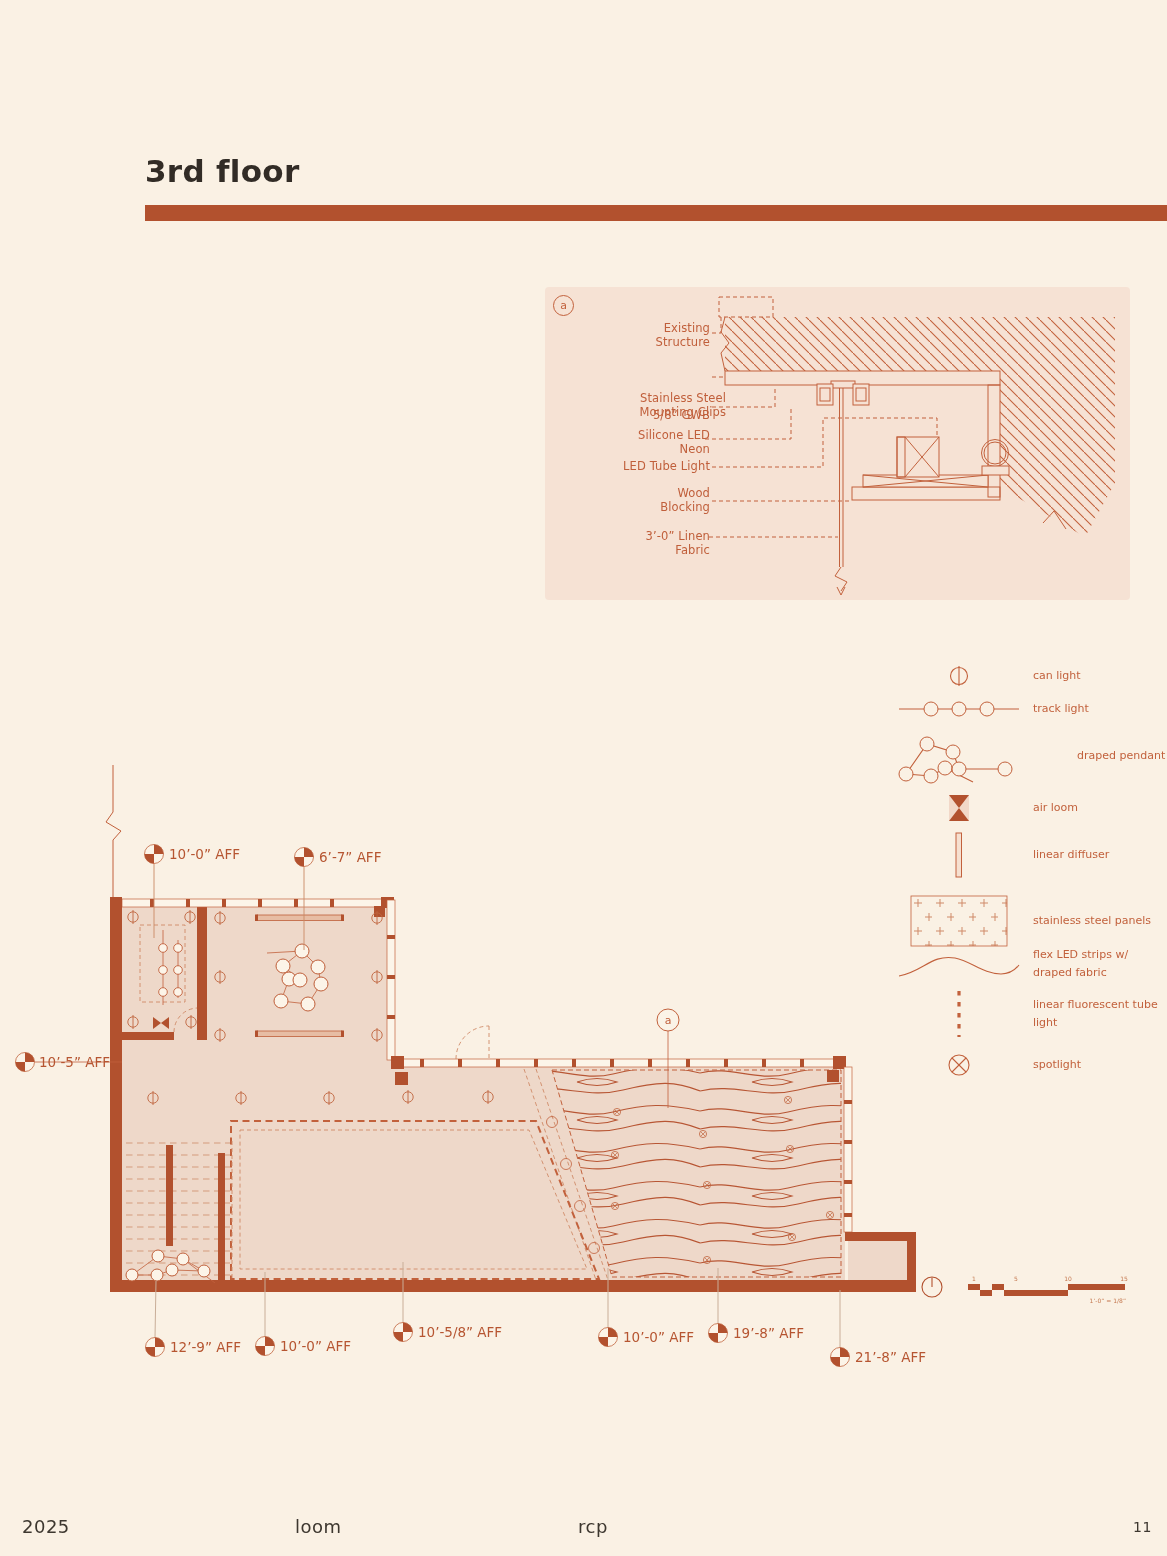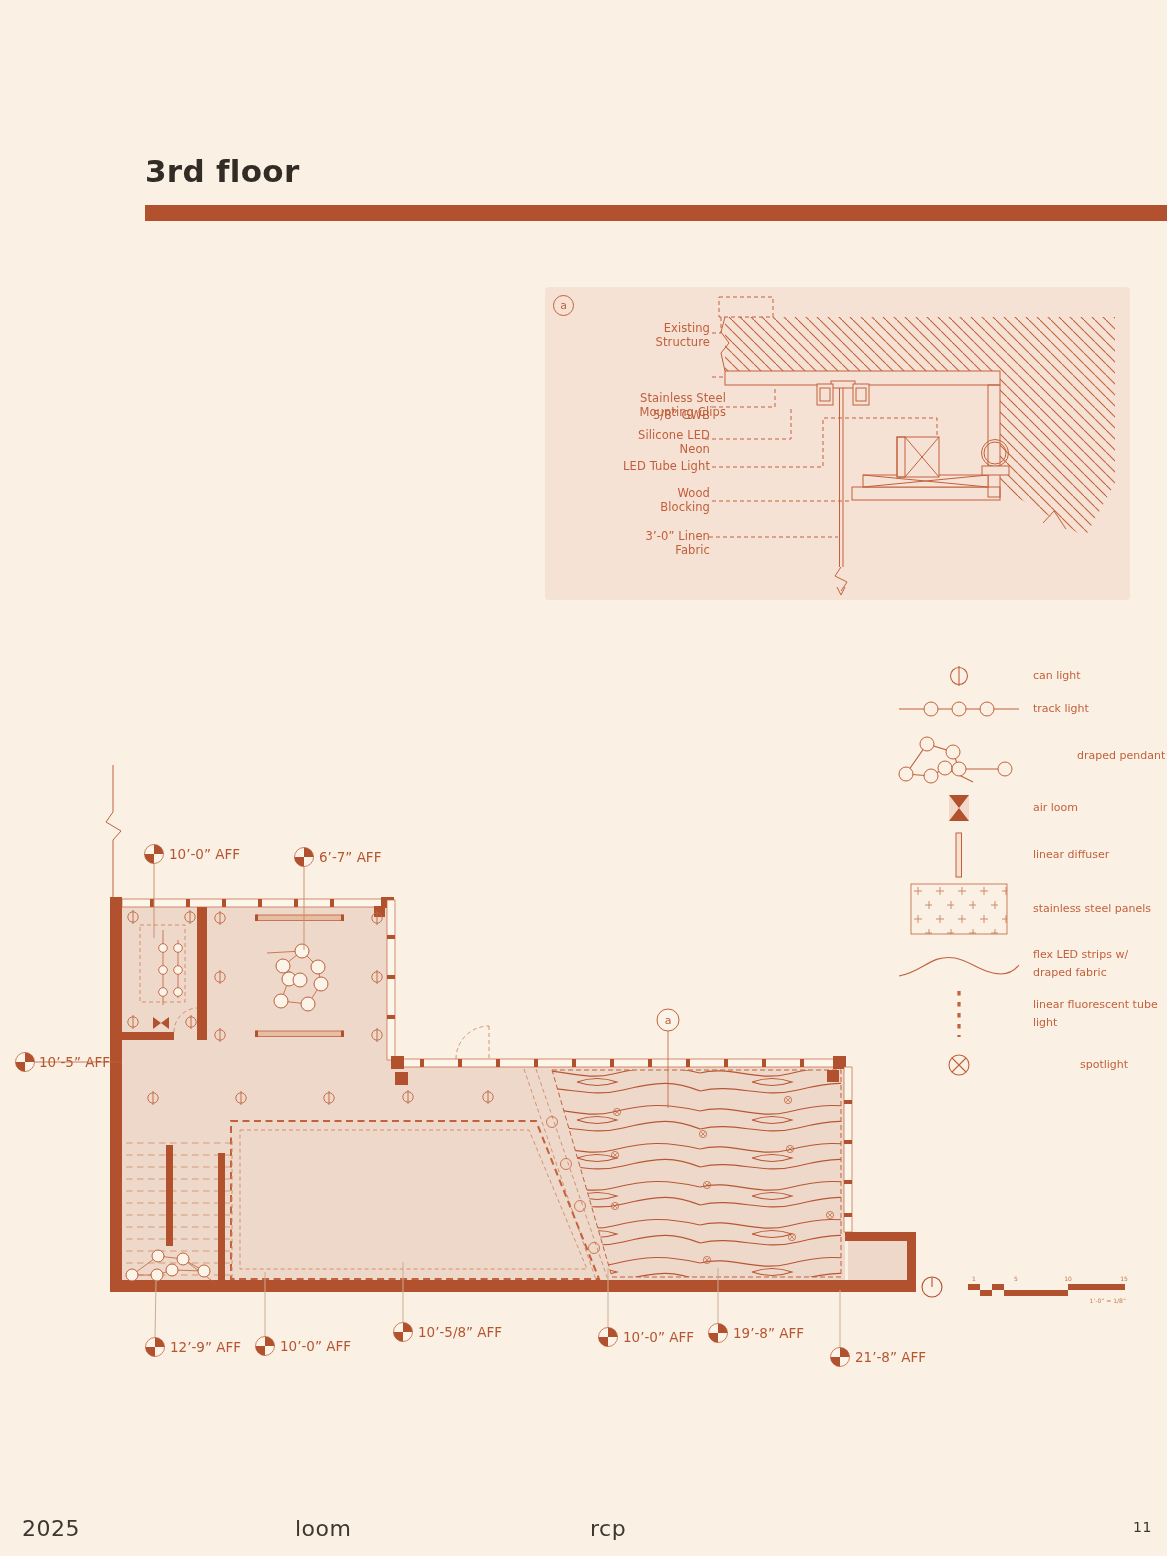--- a/index.html
+++ b/index.html
@@ -53,21 +53,21 @@
   svg .leader2{stroke:#c98a64;stroke-width:.9;}
   svg .tlc{fill:#fcf4e8;stroke:#bf5f3a;stroke-width:.9;}
   svg text.aff{font-size:13.5px;fill:#b65531;}
   svg text.tick{font-size:6px;fill:#c57a52;}
   svg text.callout-a{font-size:11px;fill:#c05f3b;}
   
   .detail-svg .dl{stroke:#c2613c;stroke-dasharray:4 3;stroke-width:1;fill:none;}
   .detail-svg .s{stroke:#c2613c;stroke-width:1;fill:#f6e2d4;}
   .detail-svg .sn{stroke:#c2613c;stroke-width:1;fill:none;}
   
-  .footer span{position:absolute;color:#3d372f;font-size:22px;letter-spacing:.5px;}
+  .footer span{position:absolute;color:#3d372f;font-size:18px;letter-spacing:.5px;}
 </style>
 </head>
 <body>
 
 <h1 class="page-title">3rd floor</h1>
 <div class="title-bar"></div>
 
 <section class="detail-panel">
   <svg class="detail-svg" viewBox="0 0 585 313">
     <defs>
@@ -196,21 +196,21 @@
     <div class="legend-label">air loom</div>
   </div>
   <div class="legend-row" style="top:172px;height:50px;">
     <div class="legend-sym">
       <svg width="12" height="48" viewBox="0 0 12 48">
           <rect x="3" y="2" width="5.5" height="44" fill="#f6e0d0" stroke="#c2613c" stroke-width="1"></rect>
         </svg>
     </div>
     <div class="legend-label">linear diffuser</div>
   </div>
-  <div class="legend-row" style="top:224px;height:54px;align-items:center;">
+  <div class="legend-row" style="top:236px;height:54px;align-items:center;">
     <div class="legend-sym">
       <svg width="98" height="52" viewBox="0 0 98 52">
         <defs>
             <pattern id="lp" width="22" height="28" patternUnits="userSpaceOnUse">
               <path d="M4,8 h8 M8,4 v8 M15,22 h8 M19,18 v8" stroke="#cf8a68" stroke-width="1" fill="none"></path>
             </pattern>
           </defs>
         <rect x="1" y="1" width="96" height="50" fill="url(#lp)" stroke="#c2613c" stroke-width=".8"></rect>
       </svg>
     </div>
@@ -225,21 +225,21 @@
     <div class="legend-label">flex LED strips w/ draped fabric</div>
   </div>
   <div class="legend-row" style="top:330px;height:52px;">
     <div class="legend-sym">
       <svg width="12" height="54" viewBox="0 0 12 54">
           <line x1="6" y1="4" x2="6" y2="50" stroke="#c2613c" stroke-width="3.2" stroke-dasharray="4.5 6.5"></line>
         </svg>
     </div>
     <div class="legend-label">linear fluorescent tube light</div>
   </div>
-  <div class="legend-row" style="top:390px;height:34px;gap:47px;">
+  <div class="legend-row" style="top:390px;height:34px;">
     <div class="legend-sym">
       <svg width="32" height="32" viewBox="0 0 32 32">
           <g class="lstroke">
             <circle cx="16" cy="16" r="10"></circle>
             <line x1="9" y1="9" x2="23" y2="23"></line>
             <line x1="9" y1="23" x2="23" y2="9"></line>
           </g>
         </svg>
     </div>
     <div class="legend-label">spotlight</div>
@@ -491,15 +491,15 @@
     <text class="aff" x="418" y="1337">10’-5/8” AFF</text>
     <text class="aff" x="623" y="1342">10’-0” AFF</text>
     <text class="aff" x="733" y="1338">19’-8” AFF</text>
     <text class="aff" x="855" y="1362">21’-8” AFF</text>
   </g>
 </svg>
 
 <div class="footer">
   <span style="left:22px;top:1516px;">2025</span>
   <span style="left:295px;top:1516px;">loom</span>
-  <span style="left:578px;top:1516px;margin-left:12px;">rcp</span>
+  <span style="left:578px;top:1516px;">rcp</span>
   <span style="left:1133px;top:1519px;font-size:14px;">11</span>
 </div>
 
 </body></html>

